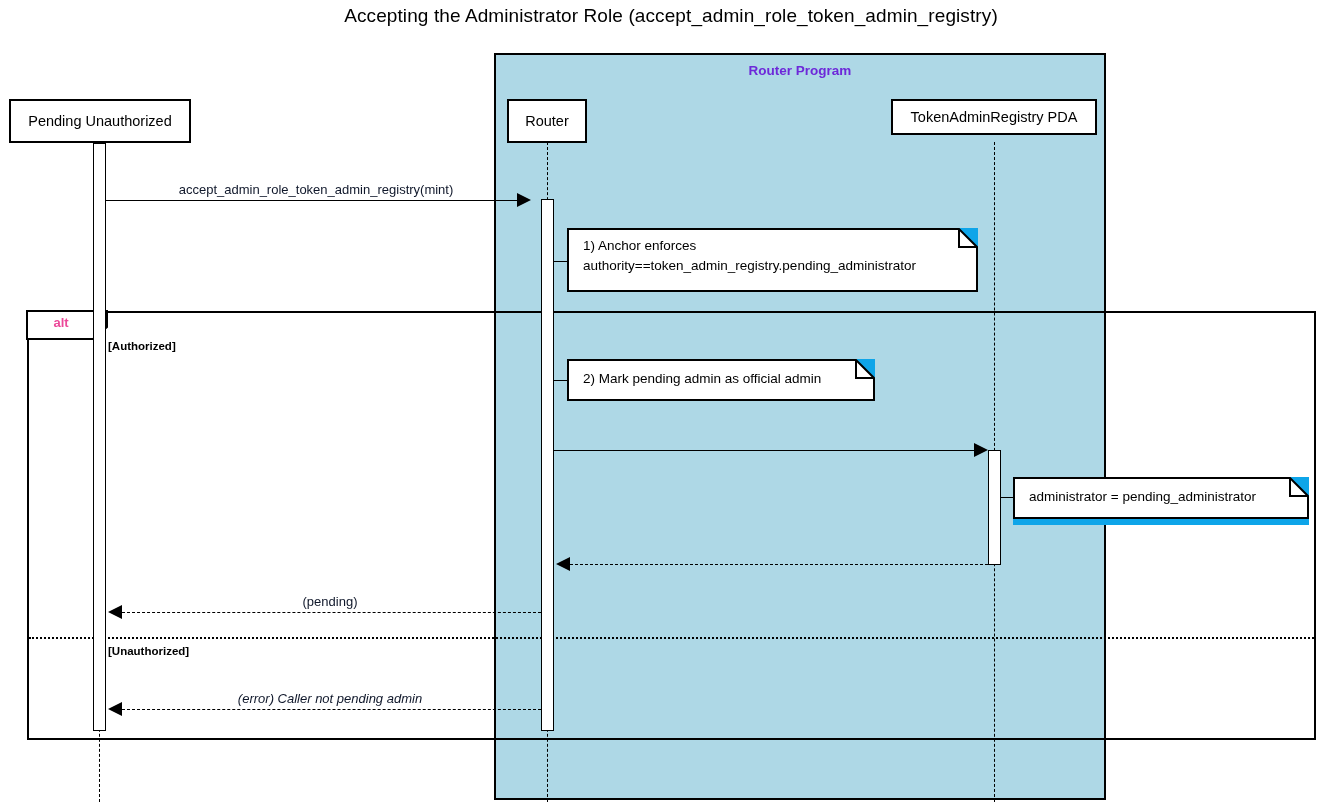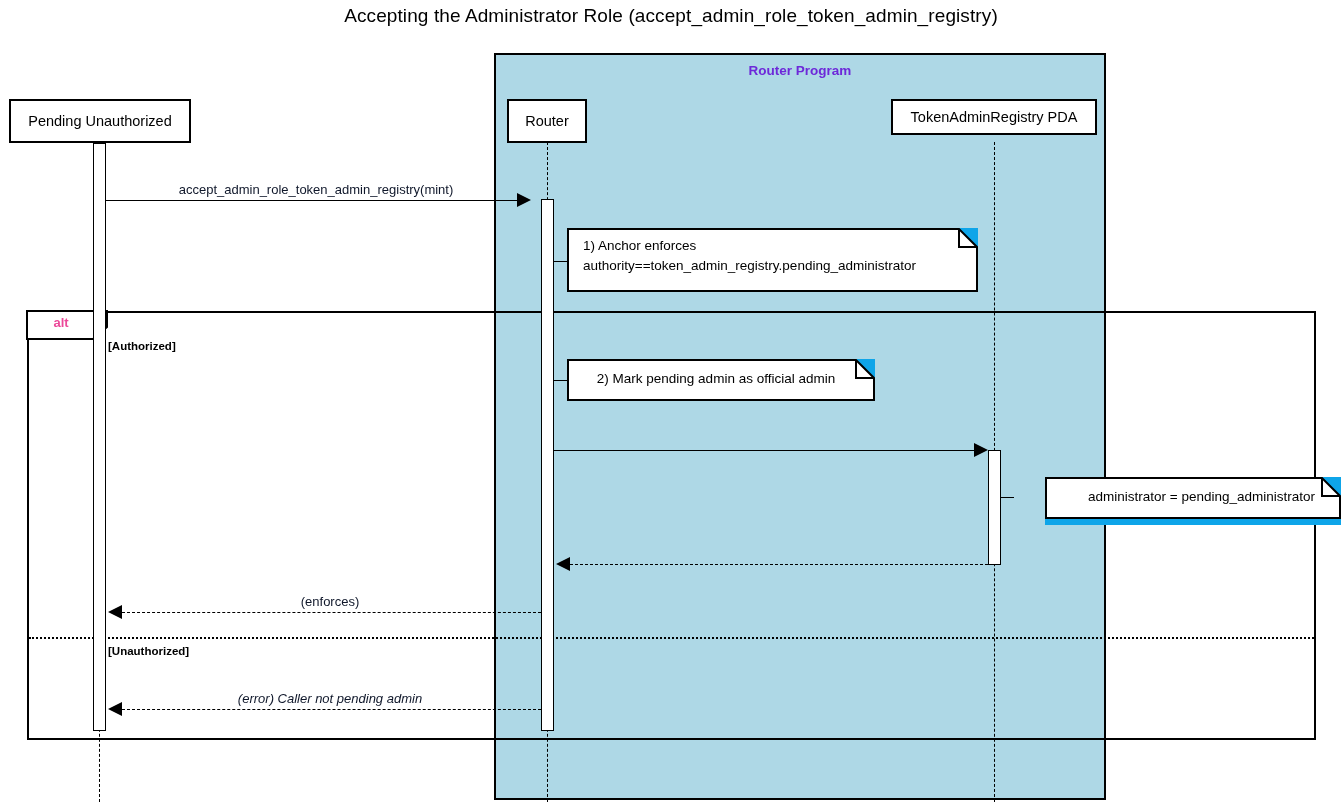--- a/index.html
+++ b/index.html
@@ -198,44 +198,44 @@
   <div class="abs note" style="left:567px; top:228px; width:411px; height:64px;">
     <svg width="411" height="64" viewBox="0 0 411 64">
       <path d="M1,1 H392 L410,19 V63 H1 Z" fill="#ffffff" stroke="#000000" stroke-width="2"></path>
       <path d="M392,1 V19 H410" fill="none" stroke="#000000" stroke-width="2"></path>
     </svg>
     <div class="note-text">1) Anchor enforces
 authority==token_admin_registry.pending_administrator</div>
   </div>
 
   <div class="abs note-anchor" style="left:554px; top:380px; width:14px;"></div>
-  <div class="abs note" style="left:567px; top:359px; width:308px; height:42px;text-align:center;">
+  <div class="abs note" style="left:567px; top:359px; width:308px; height:42px;">
     <svg width="308" height="42" viewBox="0 0 308 42">
       <path d="M1,1 H289 L307,19 V41 H1 Z" fill="#ffffff" stroke="#000000" stroke-width="2"></path>
       <path d="M289,1 V19 H307" fill="none" stroke="#000000" stroke-width="2"></path>
     </svg>
     <div class="note-text" style="padding-top:10px;">2) Mark pending admin as official admin</div>
   </div>
 
   <div class="abs msg-line" style="left:554px; top:450px; width:420px;"></div>
   <div class="abs arrow-right" style="left:974px; top:443px;"></div>
 
   <div class="abs note-anchor" style="left:1001px; top:497px; width:13px;"></div>
-  <div class="abs note" style="left:1045px; top:477px; width:296px; height:48px;padding-left:27px;">
+  <div class="abs note" style="left:1013px; top:477px; width:296px; height:48px;">
     <svg width="296" height="42" viewBox="0 0 296 42">
       <path d="M1,1 H277 L295,19 V41 H1 Z" fill="#ffffff" stroke="#000000" stroke-width="2"></path>
       <path d="M277,1 V19 H295" fill="none" stroke="#000000" stroke-width="2"></path>
     </svg>
     <div class="note-text" style="padding-top:10px;">administrator = pending_administrator</div>
   </div>
 
   <div class="abs msg-line dashed" style="left:570px; top:564px; width:418px;"></div>
   <div class="abs arrow-left" style="left:556px; top:557px;"></div>
 
-  <div class="abs msg-label" style="left:120px; top:594px; width:420px;">(enforces)</div>
+  <div class="abs msg-label" style="left:120px; top:594px; width:420px;">(pending)</div>
   <div class="abs msg-line dashed" style="left:122px; top:612px; width:419px;"></div>
   <div class="abs arrow-left" style="left:108px; top:605px;"></div>
 
   <div class="abs msg-label" style="left:120px; top:691px; width:420px;font-style:italic;">(error) Caller not pending admin</div>
   <div class="abs msg-line dashed" style="left:122px; top:709px; width:419px;"></div>
   <div class="abs arrow-left" style="left:108px; top:702px;"></div>
 
 </div>
 
 </body></html>

